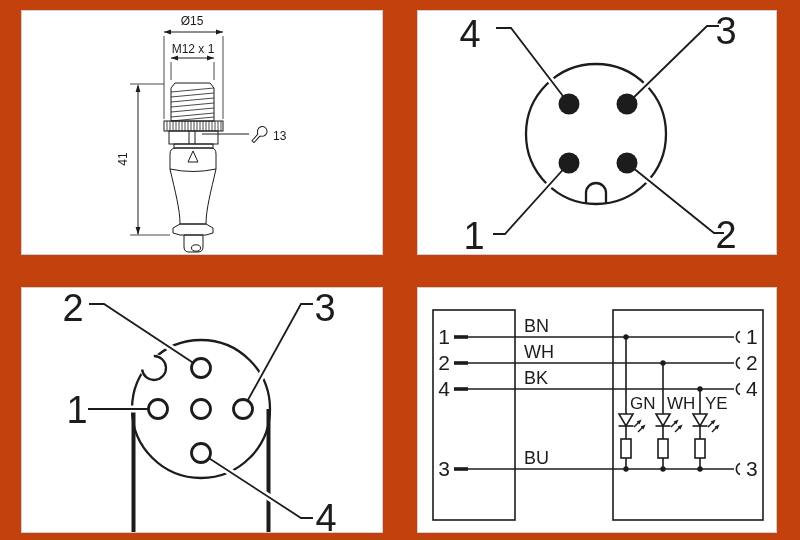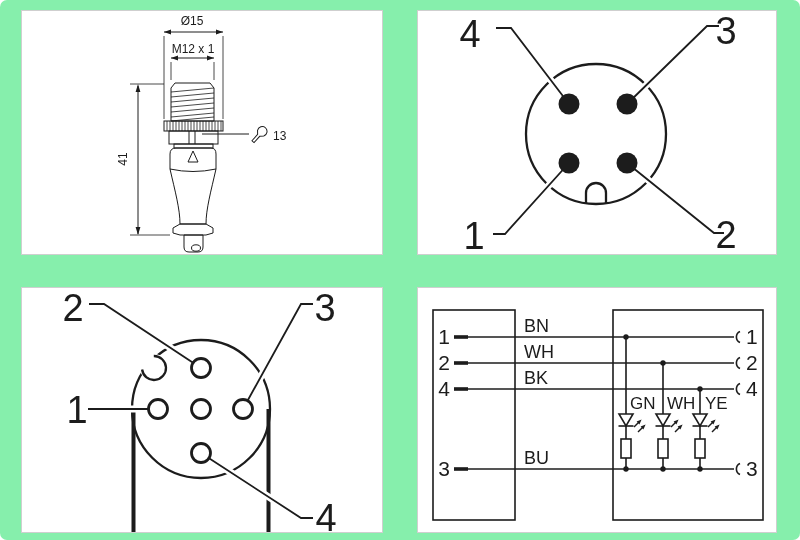--- a/index.html
+++ b/index.html
@@ -1,17 +1,17 @@
 <!DOCTYPE html>
 <html><head>
 <meta charset="utf-8">
 <style>
   html,body{margin:0;padding:0;background:#ffffff;}
-  .stage{position:relative;width:800px;height:540px;background:#86efac;overflow:hidden;
-         font-family:"Liberation Sans",sans-serif;border-radius:7px;}
+  .stage{position:relative;width:800px;height:540px;background:#c2410c;overflow:hidden;
+         font-family:"Liberation Sans",sans-serif;}
   .panel{position:absolute;box-sizing:border-box;border:1px solid #cfcfcf;background:#ffffff;}
   #p-tl{left:21px;top:10px;width:362px;height:245px;}
   #p-tr{left:417px;top:10px;width:360px;height:245px;}
   #p-bl{left:21px;top:287px;width:362px;height:246px;}
   #p-br{left:417px;top:287px;width:360px;height:246px;}
   svg{display:block;}
   svg text{fill:#1c1c1c;}
   .t-big{font-size:38px;text-anchor:middle;}
   .t-dim{font-size:12px;text-anchor:middle;}
   .t-dim-l{font-size:12px;text-anchor:start;}

